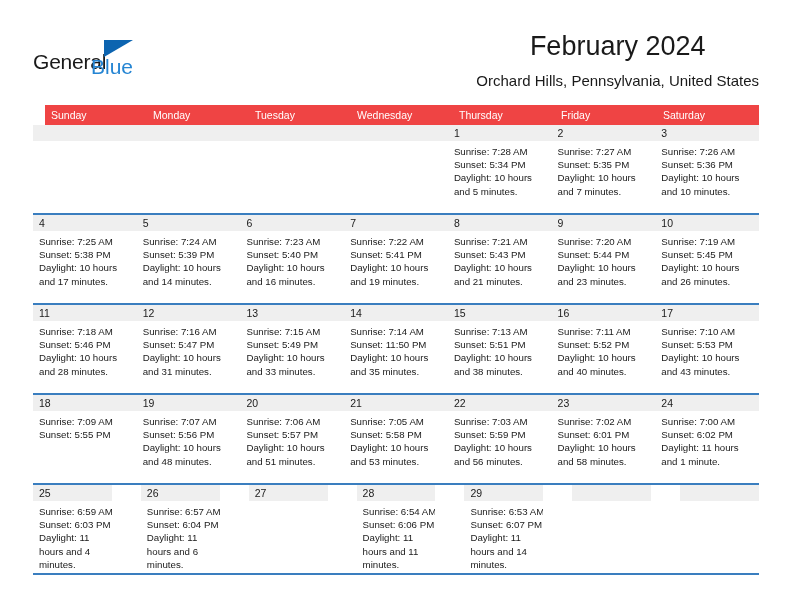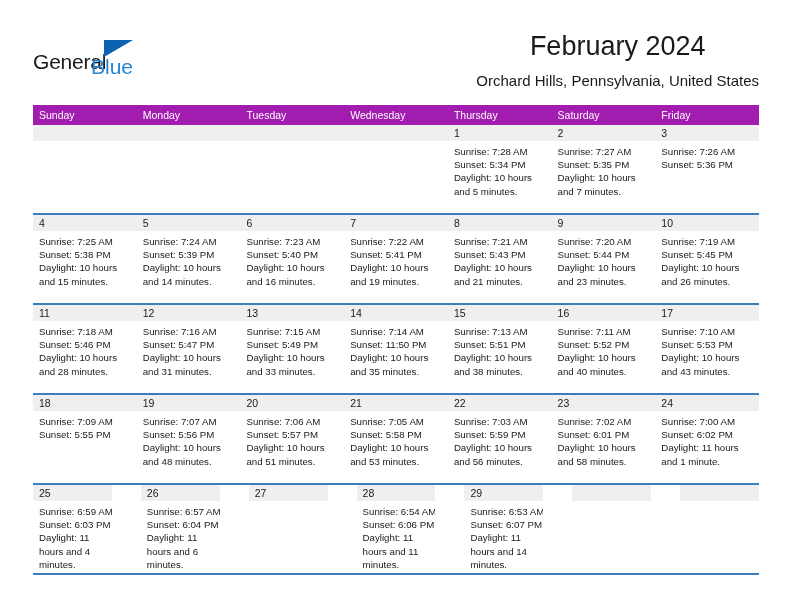--- a/index.html
+++ b/index.html
@@ -92,22 +92,23 @@
   
   .calendar {
     position: absolute;
     left: 33px;
     top: 105px;
     width: 726px;
   }
 
   .weekday-header {
     display: flex;
-    background: #a21caf;
+    background: #ef4444;
     height: 20px;
+    margin-left: 12px;
   }
   .weekday-cell {
     flex: 1 1 0;
     color: #ffffff;
     font-size: 10.5px;
     line-height: 20px;
     padding-left: 6px;
     box-sizing: border-box;
     white-space: nowrap;
   }
@@ -180,22 +181,22 @@
   </div>
 
   <div class="calendar">
 
     <div class="weekday-header">
       <div class="weekday-cell">Sunday</div>
       <div class="weekday-cell">Monday</div>
       <div class="weekday-cell">Tuesday</div>
       <div class="weekday-cell">Wednesday</div>
       <div class="weekday-cell">Thursday</div>
+      <div class="weekday-cell">Friday</div>
       <div class="weekday-cell">Saturday</div>
-      <div class="weekday-cell">Friday</div>
     </div>
 
     <div class="week-row">
       <div class="day-cell empty">
         <div class="day-number"></div>
         <div class="day-details">
           <div></div>
           <div></div>
           <div class="daylight"></div>
         </div>
@@ -238,31 +239,32 @@
           <div>Sunrise: 7:27 AM</div>
           <div>Sunset: 5:35 PM</div>
           <div class="daylight">Daylight: 10 hours and 7 minutes.</div>
         </div>
       </div>
       <div class="day-cell">
         <div class="day-number">3</div>
         <div class="day-details">
           <div>Sunrise: 7:26 AM</div>
           <div>Sunset: 5:36 PM</div>
+          <div class="daylight">Daylight: 10 hours and 10 minutes.</div>
         </div>
       </div>
     </div>
 
     <div class="week-row">
       <div class="day-cell">
         <div class="day-number">4</div>
         <div class="day-details">
           <div>Sunrise: 7:25 AM</div>
           <div>Sunset: 5:38 PM</div>
-          <div class="daylight">Daylight: 10 hours and 15 minutes.</div>
+          <div class="daylight">Daylight: 10 hours and 17 minutes.</div>
         </div>
       </div>
       <div class="day-cell">
         <div class="day-number">5</div>
         <div class="day-details">
           <div>Sunrise: 7:24 AM</div>
           <div>Sunset: 5:39 PM</div>
           <div class="daylight">Daylight: 10 hours and 14 minutes.</div>
         </div>
       </div>

